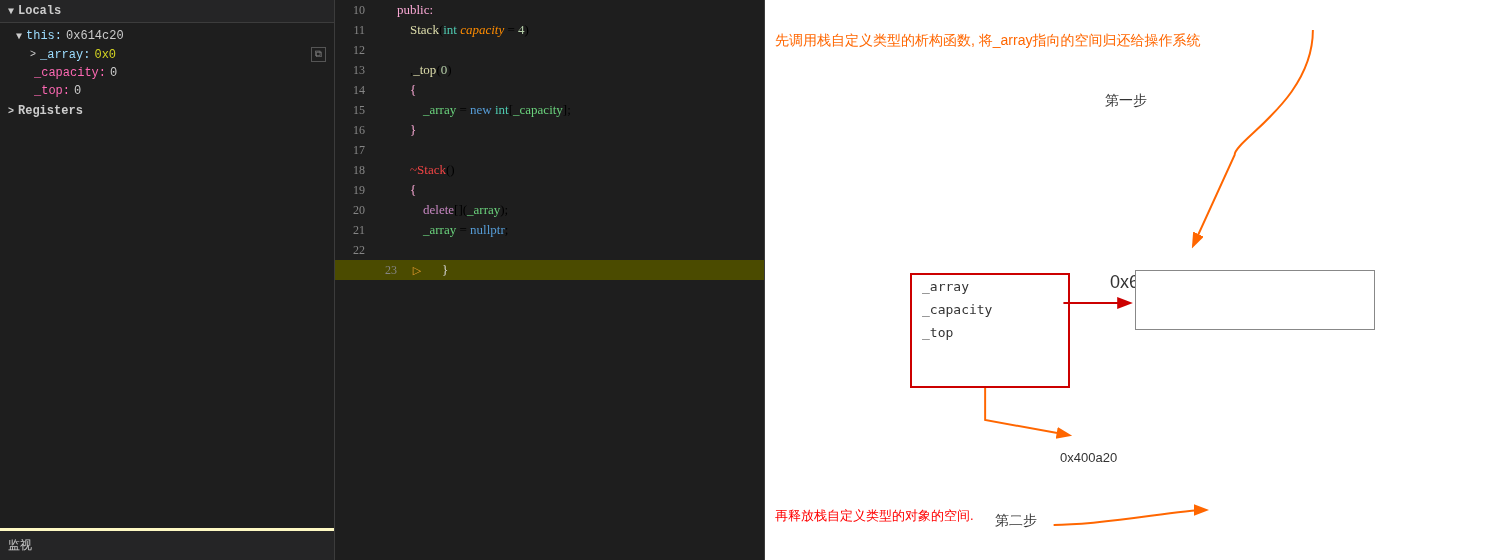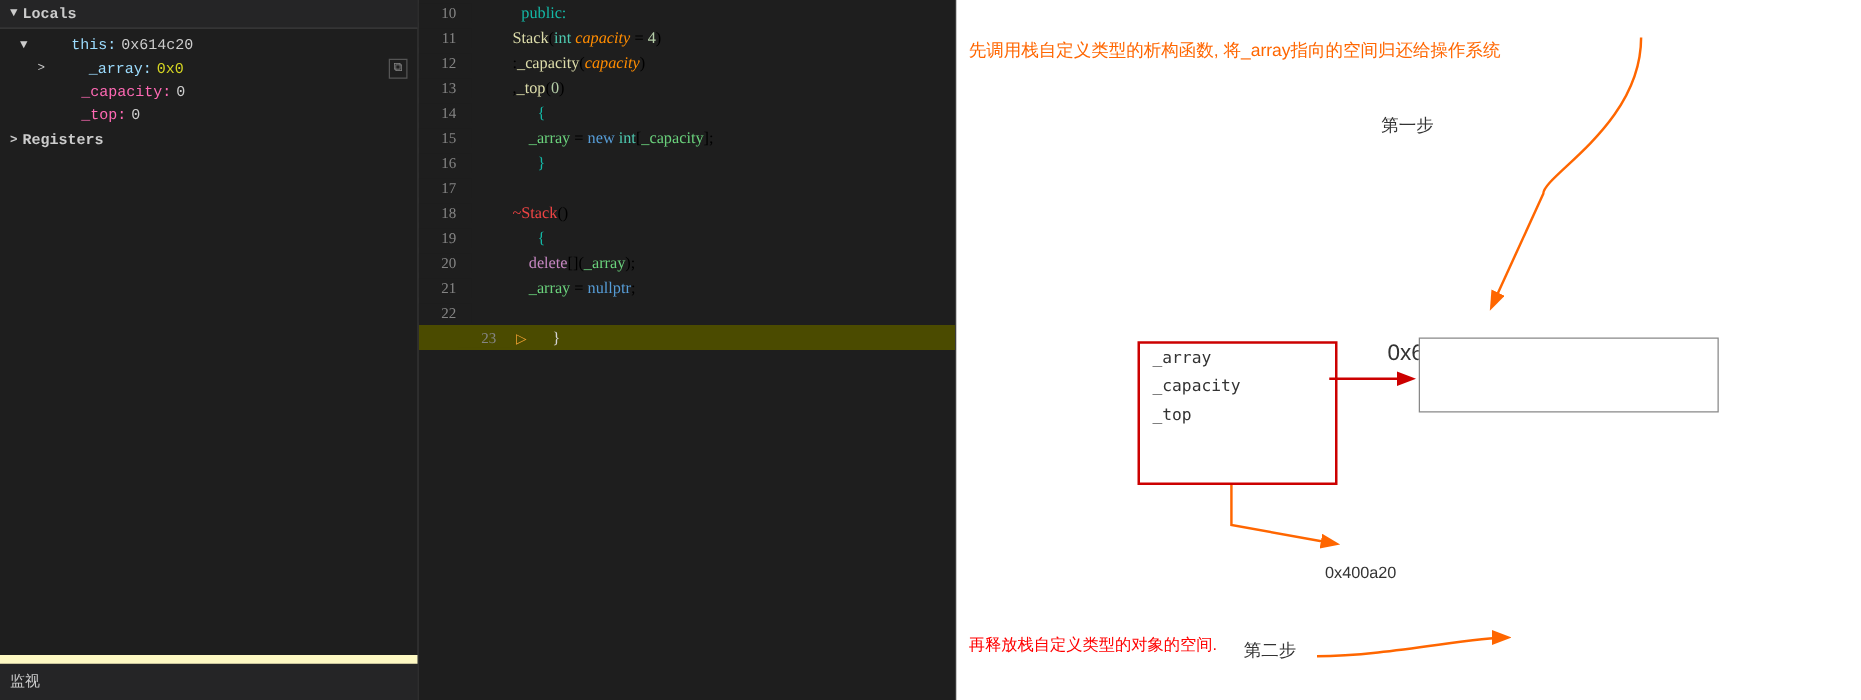--- a/index.html
+++ b/index.html
@@ -49,21 +49,21 @@
 
     .local-item.indent1 { padding-left: 16px; }
     .local-item.indent2 { padding-left: 30px; }
 
     .expand-arrow {
       color: #cccccc;
       font-size: 10px;
       cursor: pointer;
     }
 
-    .var-name { color: #9cdcfe; margin-left: 31px; }
+    .var-name { color: #9cdcfe; }
     .var-name.pink { color: #ff69b4; }
     .var-value { color: #cccccc; }
     .var-value.yellow { color: #d4d422; }
 
     .copy-icon {
       margin-left: auto;
       color: #888;
       font-size: 10px;
       border: 1px solid #555;
       padding: 1px 3px;
@@ -78,21 +78,21 @@
       align-items: center;
       gap: 4px;
       cursor: pointer;
     }
 
     .monitor-bar {
       background: #252526;
       padding: 6px 8px;
       font-size: 12px;
       color: #cccccc;
-      border-top: 7px solid #fef9c3;
+      border-top: 3px solid #fef9c3;
     }
 
     
     .code-panel {
       width: 430px;
       min-width: 430px;
       background: #1e1e1e;
       border-right: 1px solid #3c3c3c;
       overflow: hidden;
       font-family: Liberation Serif, serif;
@@ -136,21 +136,21 @@
     }
 
     .code-line.highlighted {
       background: #4b4b00;
     }
     .code-line.highlighted .line-num {
       background: #4b4b00;
       margin-left: 32px;
     }
 
-    .kw-public { color: #14b8a6; margin-left: 20px; }
+    .kw-public { color: #f9a8d4; }
     .kw-type { color: #4ec9b0; }
     .kw-func { color: #dcdcaa; }
     .kw-num { color: #b5cea8; }
     .kw-destructor { color: #ef4444; text-align: right; }
     .kw-delete { color: #c586c0; }
     .kw-nullptr { color: #569cd6; }
     .kw-new { color: #569cd6; }
     .kw-orange { color: #ff8c00; font-style: italic; }
     .kw-green { color: #6ad17c; }
 
@@ -303,21 +303,20 @@
 
     <div class="code-line">
       <span class="line-num">11</span>
       <span class="line-marker"></span>
       <span class="code-content">    <span class="kw-func">Stack</span>(<span class="kw-type">int</span> <span class="kw-orange">capacity</span> = <span class="kw-num">4</span>)</span>
     </div>
 
     <div class="code-line">
       <span class="line-num">12</span>
       <span class="line-marker"></span>
-      <span class="code-content">    :<span class="kw-func">_capacity</span>(<span class="kw-orange">capacity</span>)</span>
     </div>
 
     <div class="code-line">
       <span class="line-num">13</span>
       <span class="line-marker"></span>
       <span class="code-content">    ,<span class="kw-func">_top</span>(<span class="kw-num">0</span>)</span>
     </div>
 
     <div class="code-line">
       <span class="line-num">14</span>

